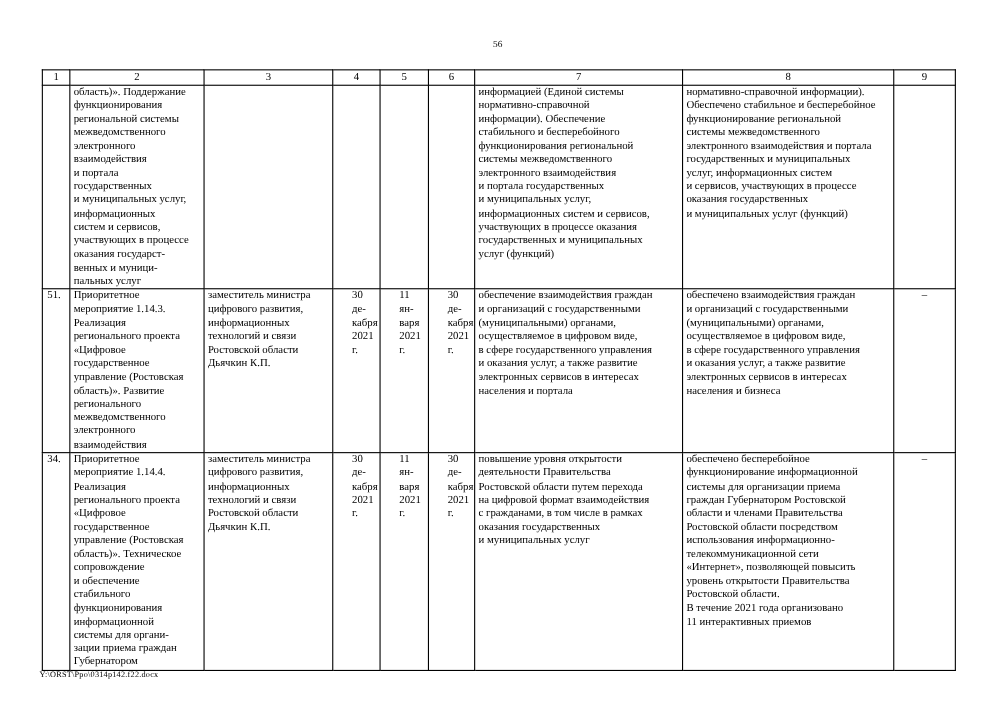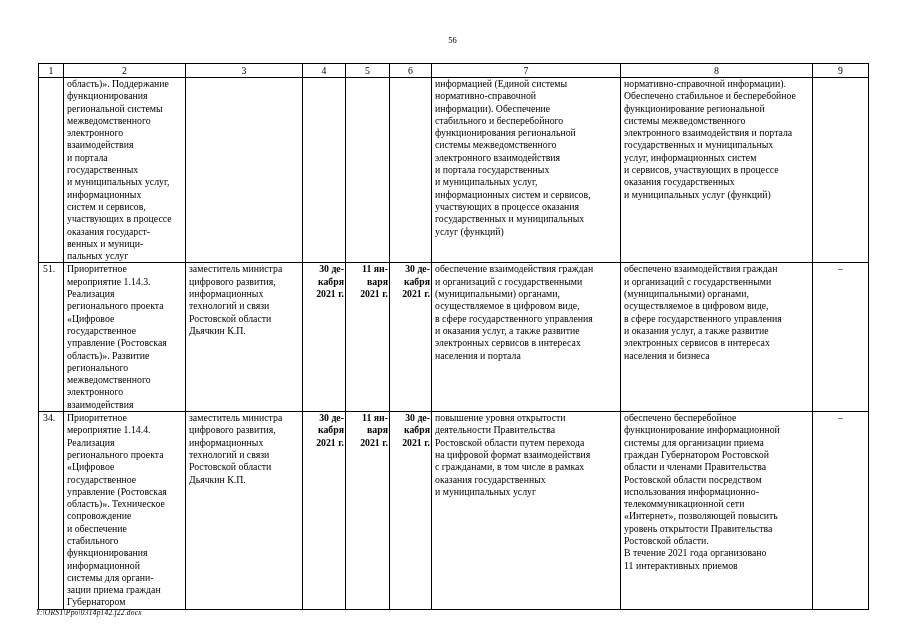--- a/index.html
+++ b/index.html
@@ -48,30 +48,29 @@
   .doc-table th {
     text-align: center;
     height: 14px;
     line-height: 13px;
     padding: 0;
   }
   tr.r-cont  { height: 185px; }
   tr.r-51    { height: 145px; }
   tr.r-52    { height: 194px; }
   td.c-num   { text-align: left; padding-left: 4px; }
-  td.c-date  { text-align: right; padding: 0 1px; font-weight: bold; }
+  td.c-date  { text-align: left; padding: 0 17px; }
   td.c-note  { text-align: center; }
   .doc-footer {
     position: absolute;
     left: 36px;
     top: 608px;
     font-size: 7.5px;
     line-height: 9px;
     letter-spacing: 0.2px;
-    font-style: italic;
   }
 </style>
 </head>
 <body>
 
 <div class="page-number">56</div>
 
 <table class="doc-table">
   <colgroup>
     <col style="width:25px">

